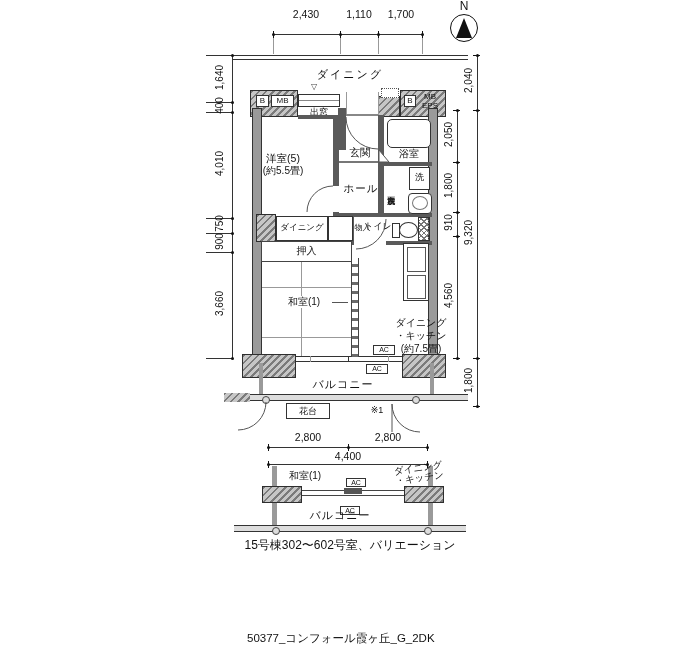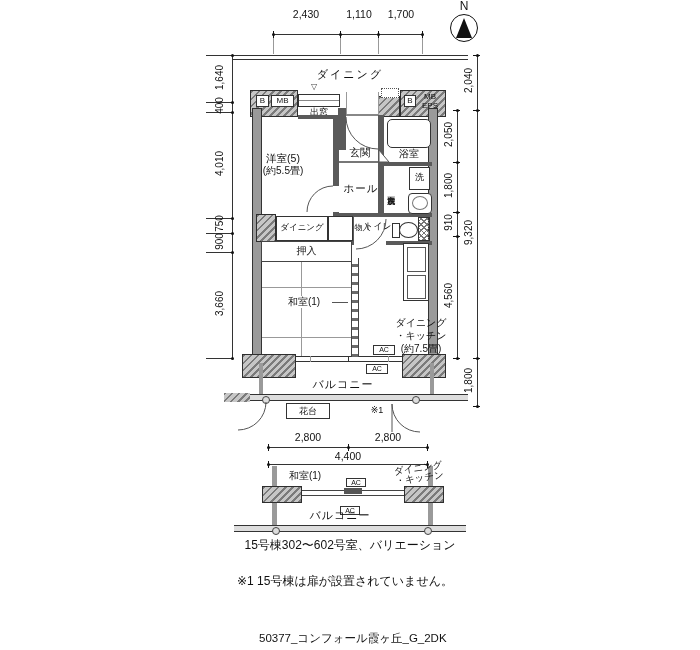--- a/index.html
+++ b/index.html
@@ -266,23 +266,22 @@
         <span class="t" style="font-size:7px;">AC</span>
       </div>
     <div class="lbl" style="left:300px;top:509px;width:80px;font-size:11px;letter-spacing:1px;">バルコニー</div>
     <div class="abs" style="left:234px;top:525px;width:232px;height:7px;border-top:1px solid #333;border-bottom:1px solid #333;background:#ddd;box-sizing:border-box;"></div>
     <div class="circ" style="left:272px;top:527px;width:8px;height:8px;"></div>
     <div class="circ" style="left:424px;top:527px;width:8px;height:8px;"></div>
     <div class="lbl" style="left:230px;top:539px;width:240px;font-size:12px;">15号棟302〜602号室、バリエーション</div>
   </div>
 
   <div style="position:absolute;left:237px;top:573px;font-size:12px;line-height:16px;">
-    <div>※1 15号棟は扉が設置されていません。</div>
-  </div>
-  <div class="abs" style="left:259px;top:631px;font-size:11.5px;">50377_コンフォール霞ヶ丘_G_2DK</div>
+  </div>
+  <div class="abs" style="left:247px;top:631px;font-size:11.5px;">50377_コンフォール霞ヶ丘_G_2DK</div>
 
   <svg width="700" height="650" viewBox="0 0 700 650">
     <path d="M 346 117 A 32 32 0 0 0 378 149" fill="none" stroke="#555" stroke-width="1"></path>
     <path d="M 333 186 A 26 26 0 0 0 307 212" fill="none" stroke="#555" stroke-width="1"></path>
     <path d="M 386 219 A 30 30 0 0 1 356 249" fill="none" stroke="#555" stroke-width="1"></path>
     <path d="M 379 150 L 389 162 L 379 162 Z" fill="#fff" stroke="#555" stroke-width="1"></path>
     <path d="M 266 402 A 28 28 0 0 1 238 430" fill="none" stroke="#555" stroke-width="1"></path>
     <path d="M 392 404 L 392 432 M 392 404 A 28 28 0 0 0 420 432" fill="none" stroke="#555" stroke-width="1"></path>
   </svg>
 

